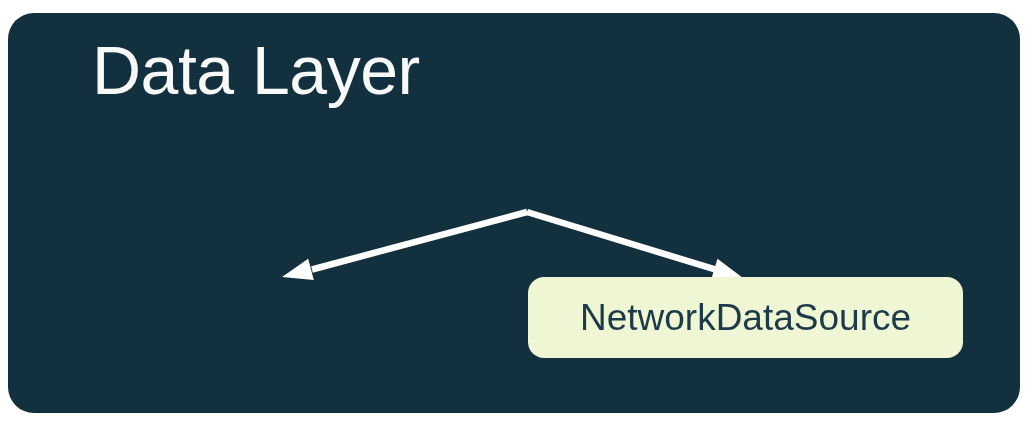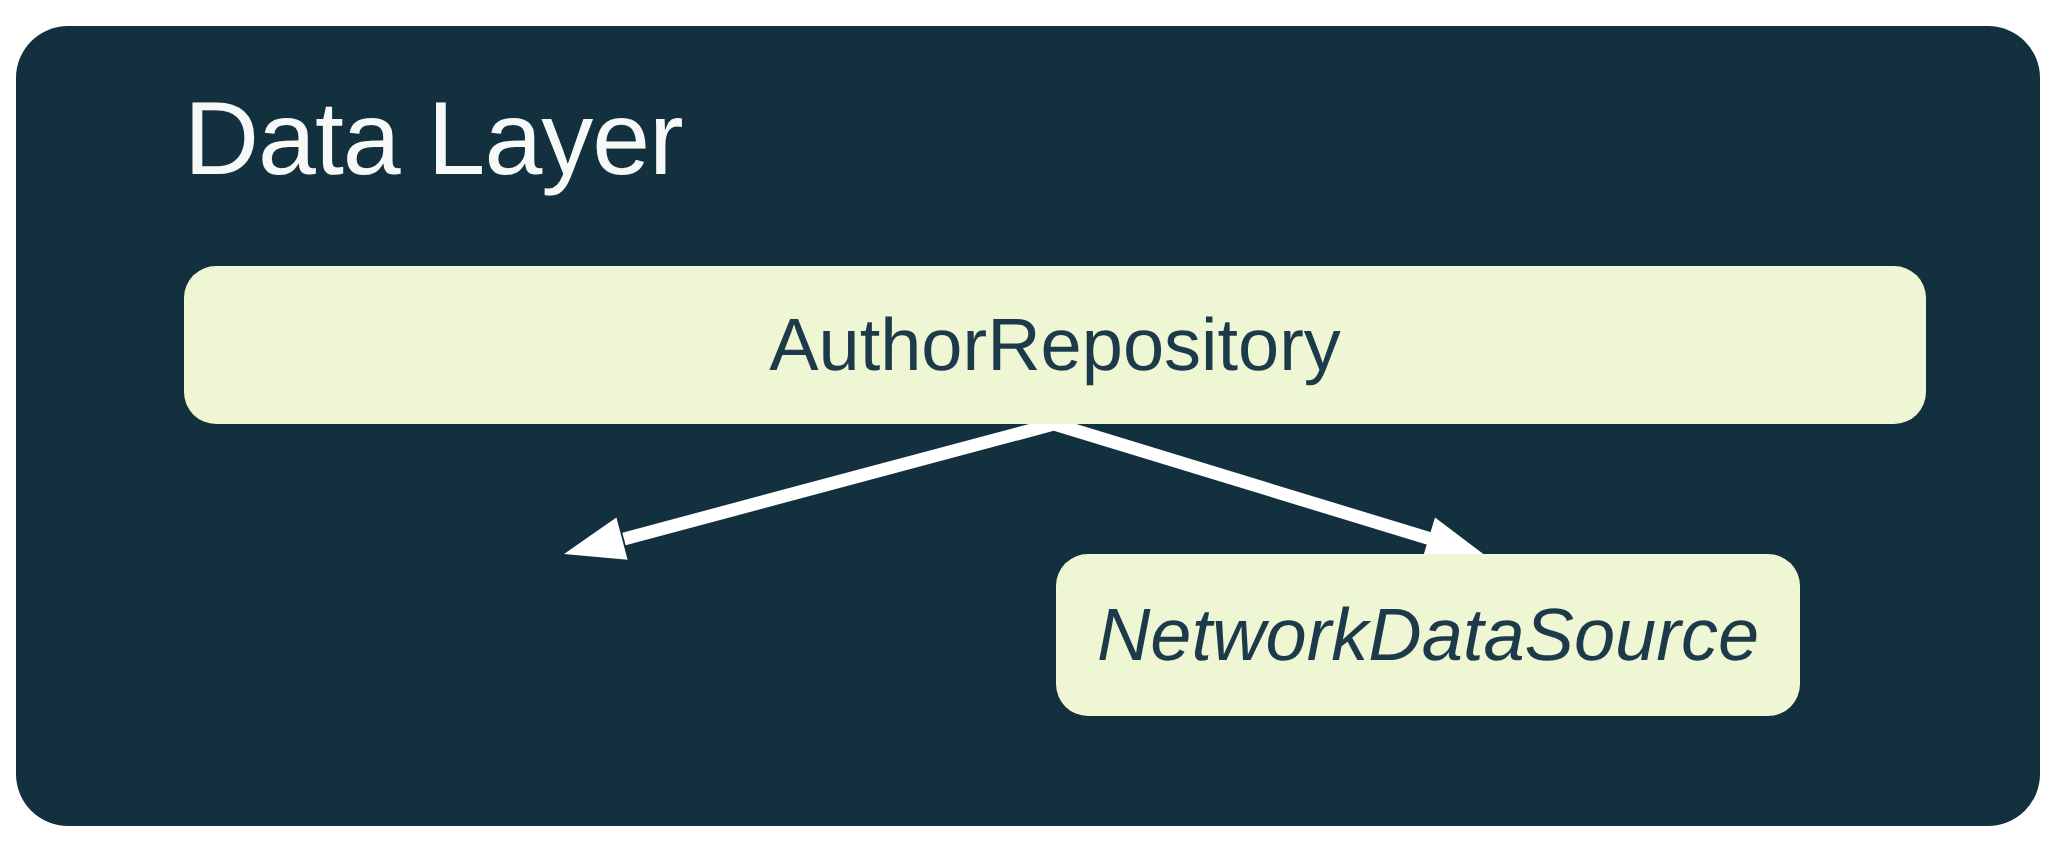--- a/index.html
+++ b/index.html
@@ -21,41 +21,41 @@
     top: 13px;
     width: 1012px;
     height: 400px;
     border-radius: 26px;
     background: var(--container-background, #13303e);
   }
   .title {
     position: absolute;
     left: 84px;
     top: 26px;
-    font-size: 52px;
+    font-size: 68px;
     line-height: 62px;
     font-weight: 400;
     letter-spacing: -0.5px;
     color: var(--title-text, #f6f9f8);
     white-space: nowrap;
   }
   .node {
     position: absolute;
     display: flex;
     align-items: center;
     justify-content: center;
     border-radius: 16px;
     background: var(--node-background, #eef6d3);
     color: var(--node-text, #1c3a49);
     font-size: 37px;
     white-space: nowrap;
   }
   .node-author-repository { left: 84px; top: 120px; width: 871px; height: 79px; }
   .node-local-data-source { left: 84px; top: 264px; width: 376px; height: 81px; }
-  .node-network-data-source { left: 520px; top: 264px; width: 372px; height: 81px; font-style: italic; }
+  .node-network-data-source { left: 520px; top: 264px; width: 435px; height: 81px; }
   .arrows {
     position: absolute;
     left: 0;
     top: 0;
     width: 1012px;
     height: 400px;
     pointer-events: none;
   }
   .arrow-line {
     stroke: var(--arrow, #ffffff);
@@ -78,23 +78,20 @@
       <g>
         <line class="arrow-line" x1="519" y1="199" x2="304" y2="256.5"></line>
         <polygon class="arrow-head" points="274,264 300.2,245.7 305.8,266.9"></polygon>
       </g>
       <g>
         <line class="arrow-line" x1="519" y1="199" x2="707" y2="256.4"></line>
         <polygon class="arrow-head" points="735,265 703.1,266.7 709.5,245.7"></polygon>
       </g>
     </svg>
 
-    <div class="node node-author-repository">
-      <span>AuthorRepository</span>
-    </div>
 
 
     <div class="node node-network-data-source">
       <span>NetworkDataSource</span>
     </div>
 
   </div>
 </div>
 
 </body></html>

